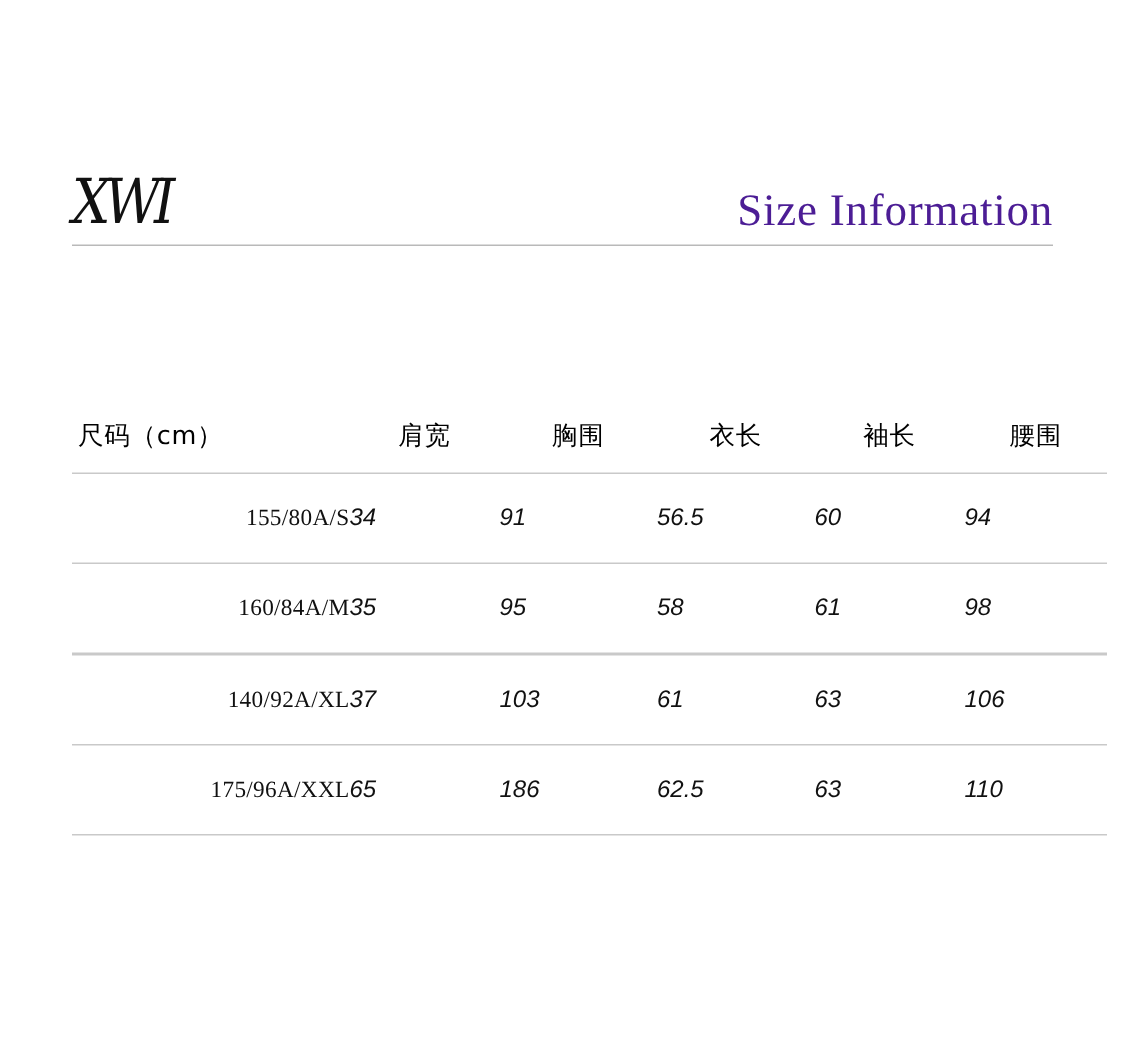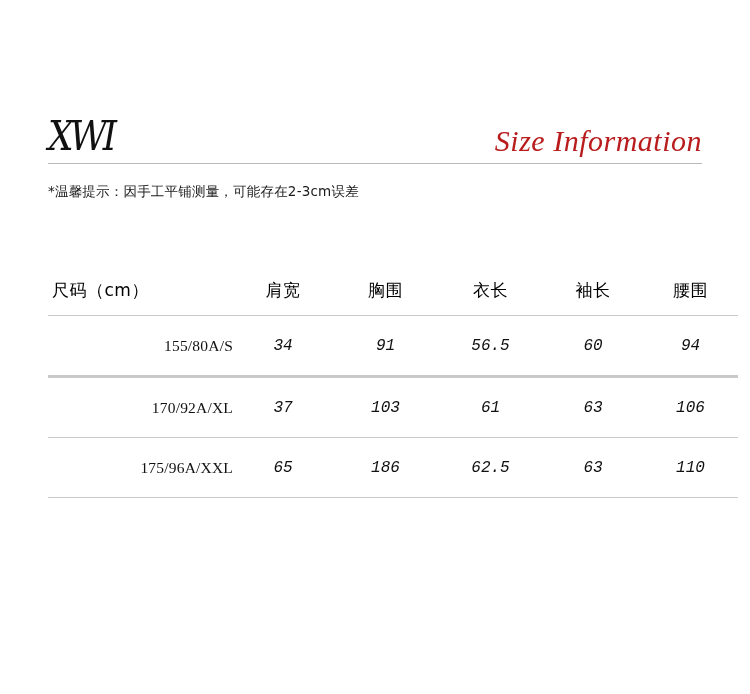--- a/index.html
+++ b/index.html
@@ -37,24 +37,23 @@
     letter-spacing: -4px;
     font-weight: 400;
     color: #111;
     transform: scaleY(1.15);
     line-height: 1;
     padding-bottom: 4px;
   }
   .header-title {
     font-family: "Liberation Serif", serif;
     font-size: 30px;
-    font-style: italic;
     font-weight: 400;
     letter-spacing: 0.5px;
-    color: #b91c1c;
+    color: #4c1d95;
     line-height: 1;
     padding-bottom: 2px;
   }
   .header-rule {
     position: absolute;
     left: 48px;
     right: 48px;
     top: 163px;
     height: 1px;
     background: #b9b9b9;
@@ -92,22 +91,21 @@
     letter-spacing: 0.5px;
   }
   table.size-table th.col-label {
     text-align: left;
     font-size: 17px;
     padding-left: 4px;
   }
   table.size-table tbody td {
     height: 59px;
     vertical-align: middle;
-    text-align: center;
-    font-family: Liberation Mono, monospace;
+    font-family: Liberation Sans, sans-serif;
     font-style: italic;
     font-size: 16px;
     color: #111;
   }
   table.size-table tbody td.row-label {
     text-align: right;
     font-style: normal;
     font-family: "Liberation Serif", serif;
     font-size: 15.5px;
     padding-left: 4px;
@@ -129,21 +127,20 @@
 
 <div class="page">
 
   <div class="header">
     <div class="brand-logo">XWI</div>
     <div class="header-title">Size Information</div>
   </div>
 
   <div class="header-rule"></div>
 
-  <div class="note">*温馨提示：因手工平铺测量，可能存在2-3cm误差</div>
 
   <table class="size-table">
     <colgroup>
       <col style="width:185px">
       <col style="width:100px">
       <col style="width:105px">
       <col style="width:105px">
       <col style="width:100px">
       <col style="width:95px">
     </colgroup>
@@ -171,34 +168,42 @@
         <td>56.5</td>
         <td>60</td>
         <td>94</td>
       </tr>
       <tr class="rule-row">
         <td colspan="6">
             <div class="rule-line"></div>
           </td>
       </tr>
 
-      <tr class="rule-row">
-        <td colspan="6">
-            <div class="rule-line"></div>
-          </td>
-      </tr>
-
-      <tr class="rule-row">
-        <td colspan="6">
-            <div class="rule-line"></div>
-          </td>
-      </tr>
-
-      <tr>
-        <td class="row-label">170/92A/XL</td>
+      <tr>
+        <td class="row-label">160/84A/M</td>
+        <td>35</td>
+        <td>95</td>
+        <td>58</td>
+        <td>61</td>
+        <td>98</td>
+      </tr>
+      <tr class="rule-row">
+        <td colspan="6">
+            <div class="rule-line"></div>
+          </td>
+      </tr>
+
+      <tr class="rule-row">
+        <td colspan="6">
+            <div class="rule-line"></div>
+          </td>
+      </tr>
+
+      <tr>
+        <td class="row-label">140/92A/XL</td>
         <td>37</td>
         <td>103</td>
         <td>61</td>
         <td>63</td>
         <td>106</td>
       </tr>
       <tr class="rule-row">
         <td colspan="6">
             <div class="rule-line"></div>
           </td>

